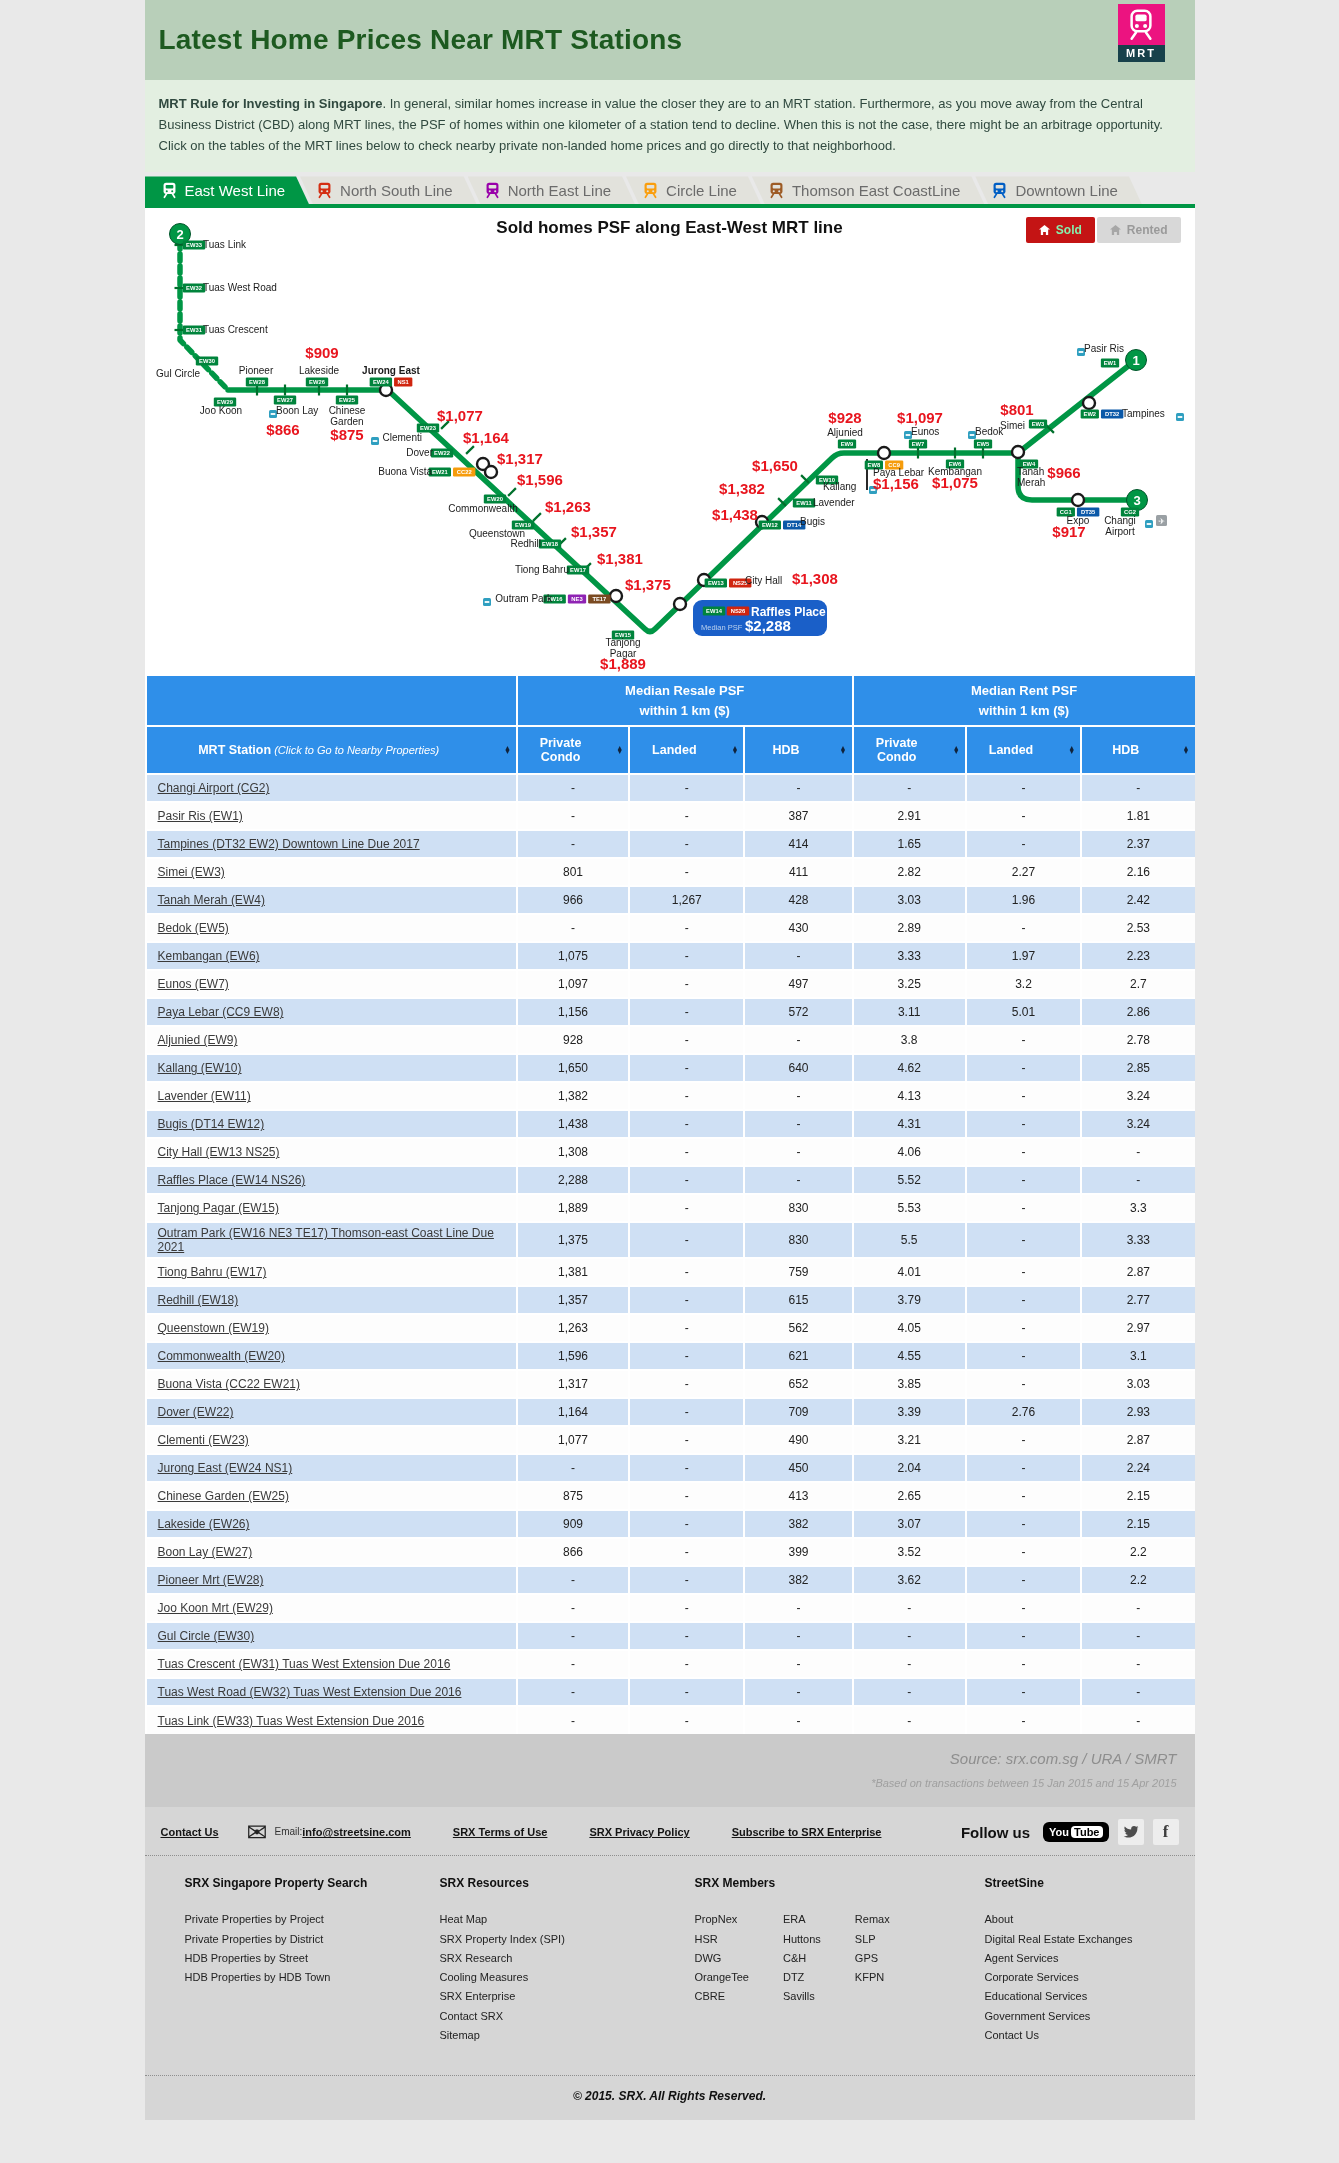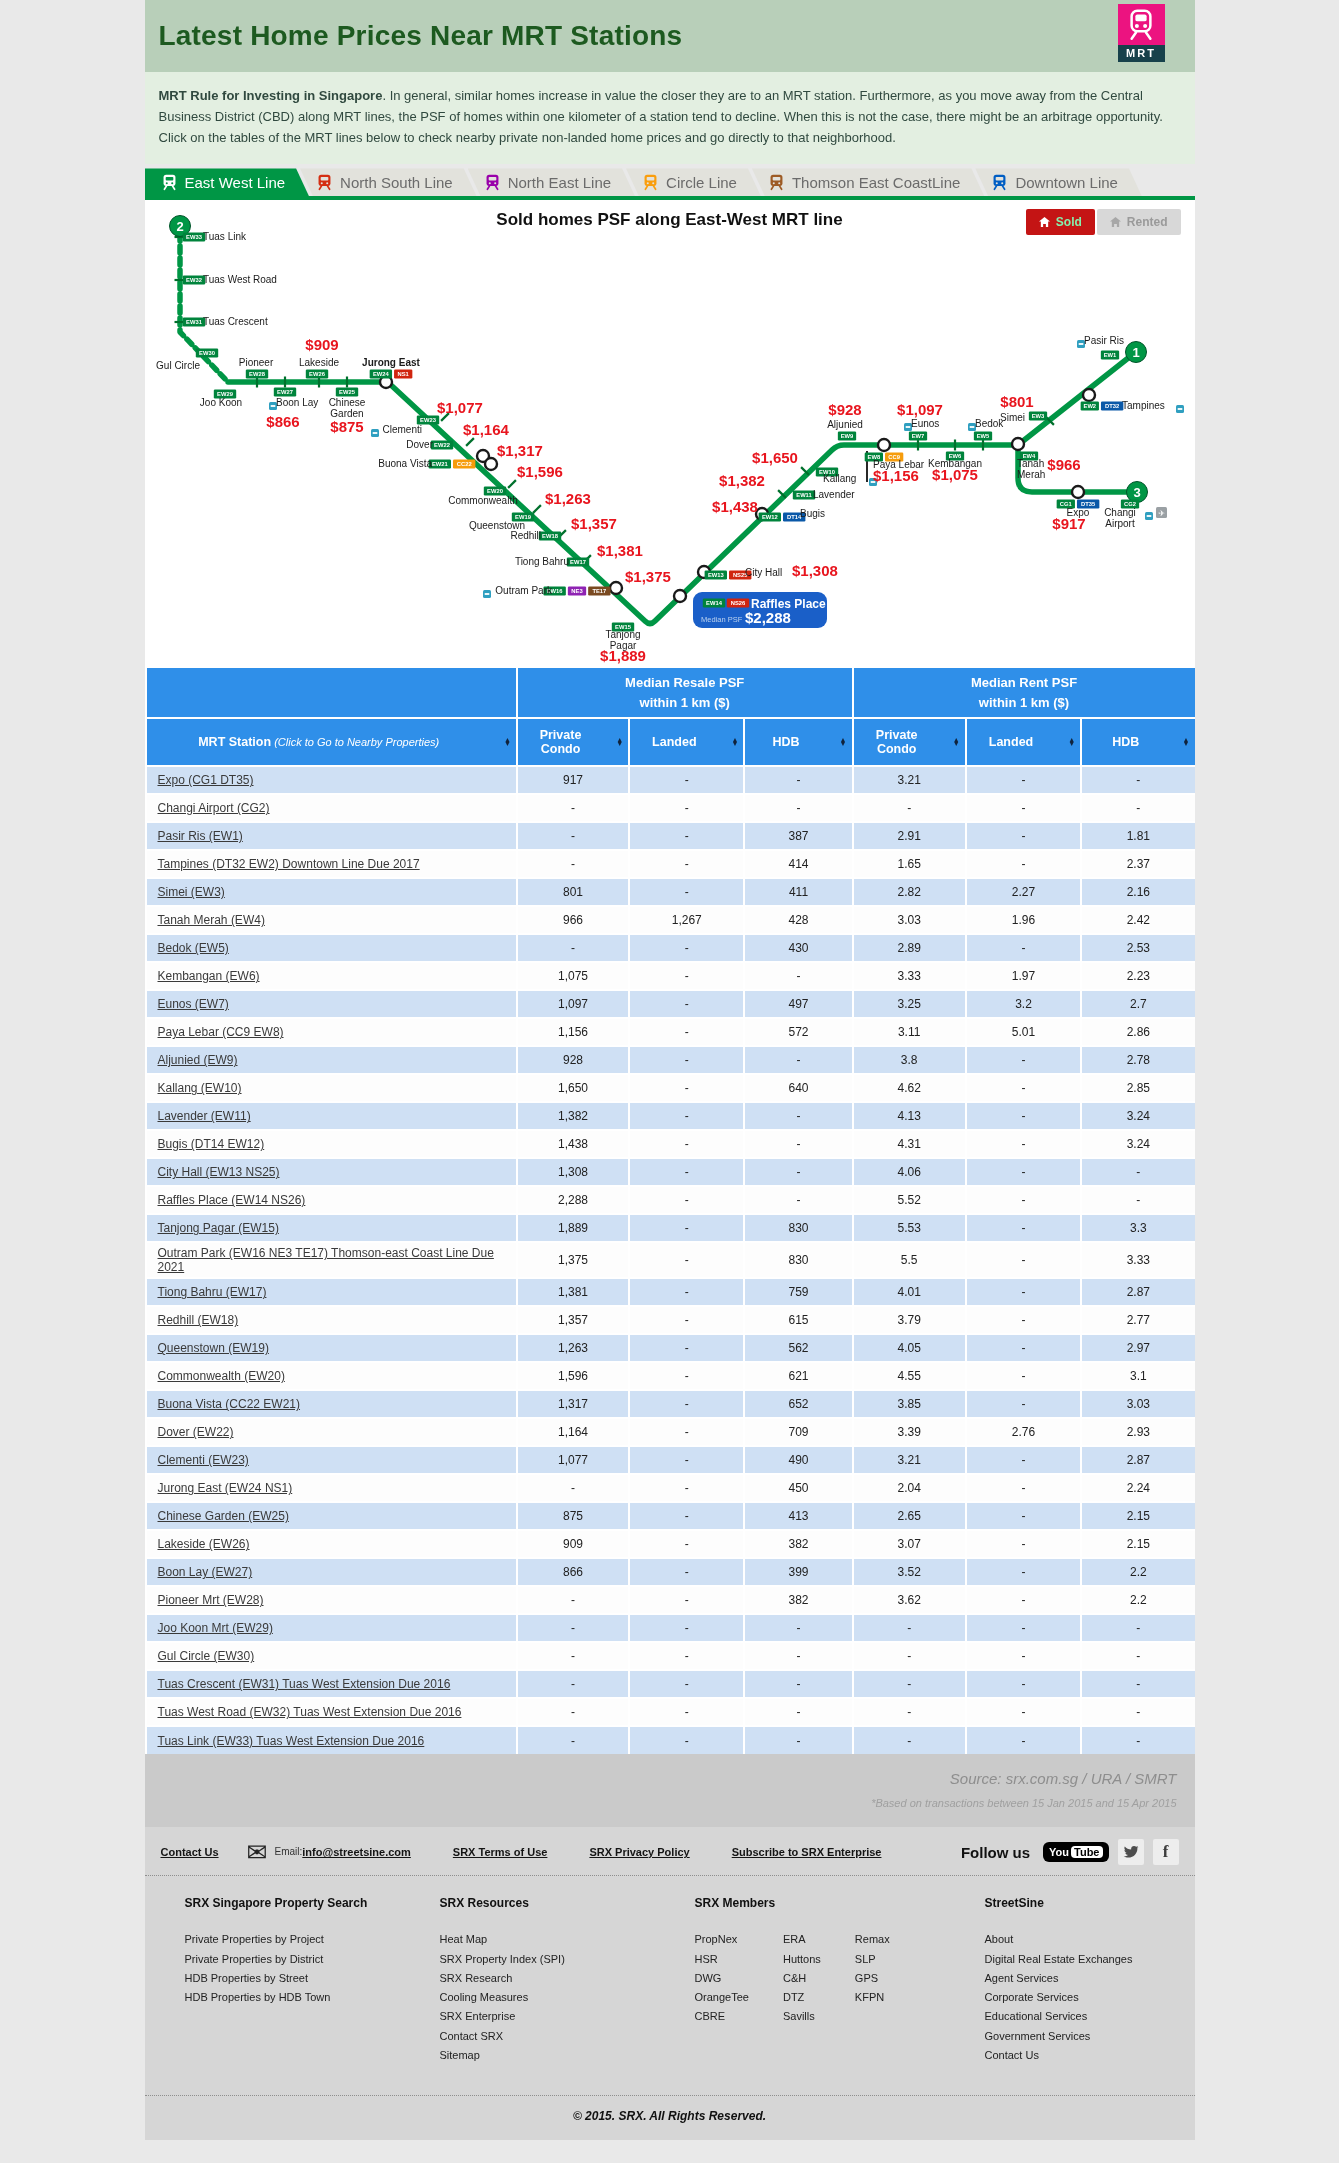--- a/index.html
+++ b/index.html
@@ -1,20 +1,20 @@
 <!DOCTYPE html>
 <html><head>
 <meta charset="utf-8">
 <style>
   * { box-sizing: border-box; }
   body { margin:0; background:#e9e9e9; font-family:"Liberation Sans", sans-serif; }
   .page { width:1050px; margin:0 auto; }
 
   
-  .header { background:#b8cfb9; height:72px; position:relative; display:flex; align-items:center; }
+  .header { background:#b8cfb9; height:80px; position:relative; display:flex; align-items:center; }
   .header h1 { color:#1d5a20; font-size:28px; font-weight:600; margin:0 0 0 14px; letter-spacing:.2px; }
   .mrt-logo { position:absolute; right:30px; top:4px; width:47px; }
   .mrt-logo .train-box { background:#ec1380; height:41px; display:flex; align-items:center; justify-content:center; }
   .mrt-logo .mrt-band { background:#17414b; color:#fff; font-size:11px; font-weight:bold; letter-spacing:2px; text-align:center; height:17px; line-height:17px; }
 
   
   .intro { background:#e3efe1; padding:14px 14px 16px; }
   .intro p { margin:0; font-size:13px; line-height:1.6; color:#30493f; }
 
   
@@ -468,29 +468,20 @@
           <th>
             <div class="th-flex">
               <span class="lab">HDB</span>
               <span class="sorter">▲<br>▼</span>
             </div>
           </th>
         </tr>
       </thead>
     <tbody id="tbody">
         <tr>
-          <td class="station"><a>Expo (CG1 DT35)</a></td>
-          <td>917</td>
-          <td>-</td>
-          <td>-</td>
-          <td>3.21</td>
-          <td>-</td>
-          <td>-</td>
-        </tr>
-        <tr>
           <td class="station"><a>Changi Airport (CG2)</a></td>
           <td>-</td>
           <td>-</td>
           <td>-</td>
           <td>-</td>
           <td>-</td>
           <td>-</td>
         </tr>
         <tr>
           <td class="station"><a>Pasir Ris (EW1)</a></td>

